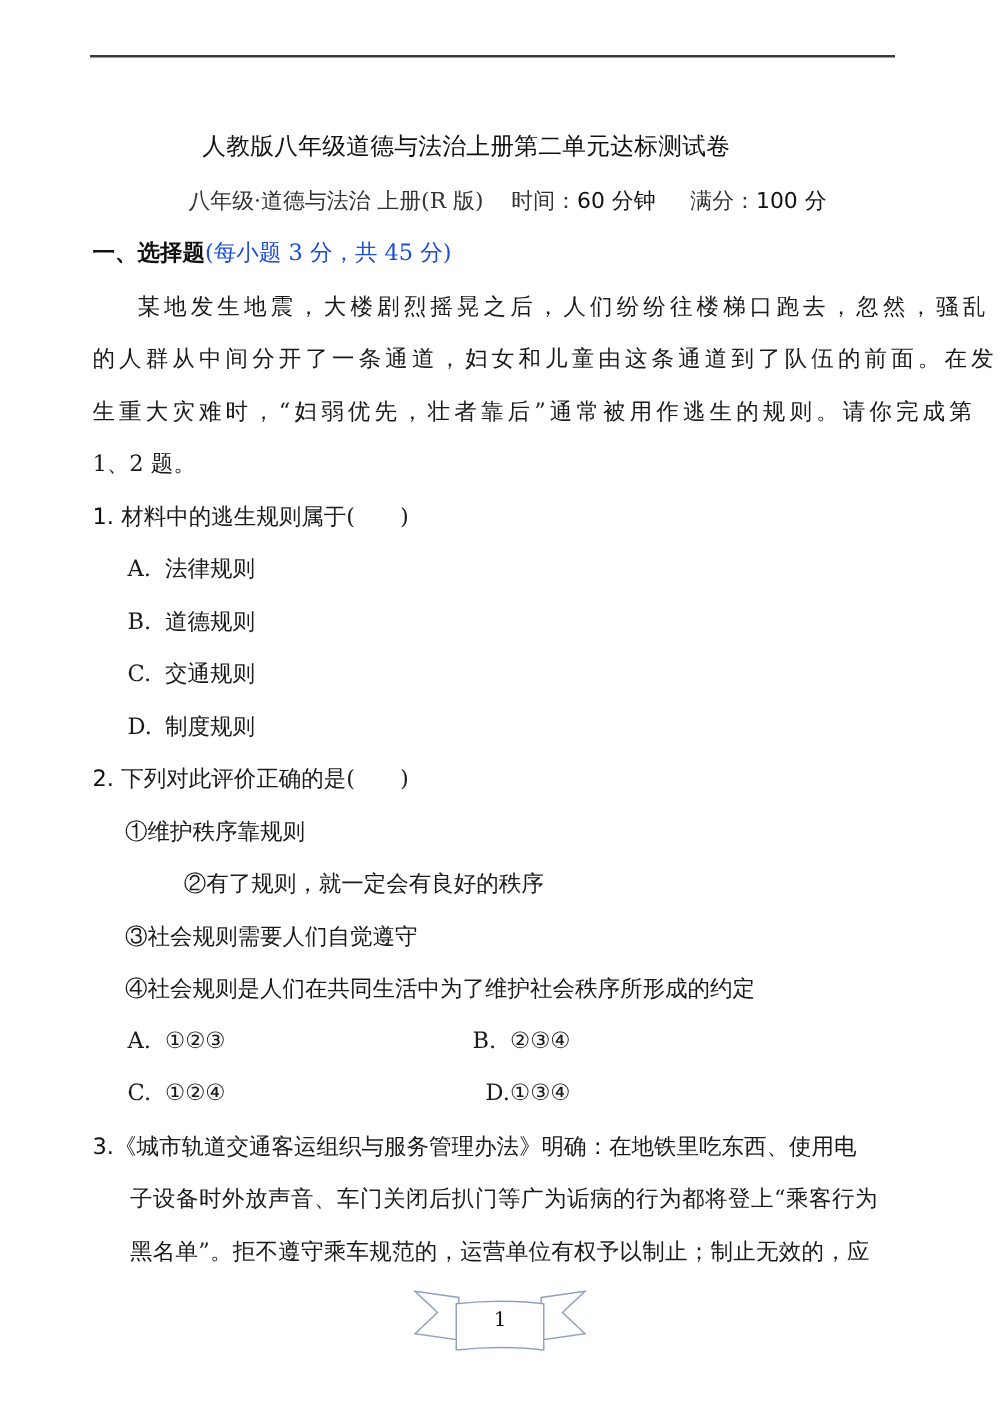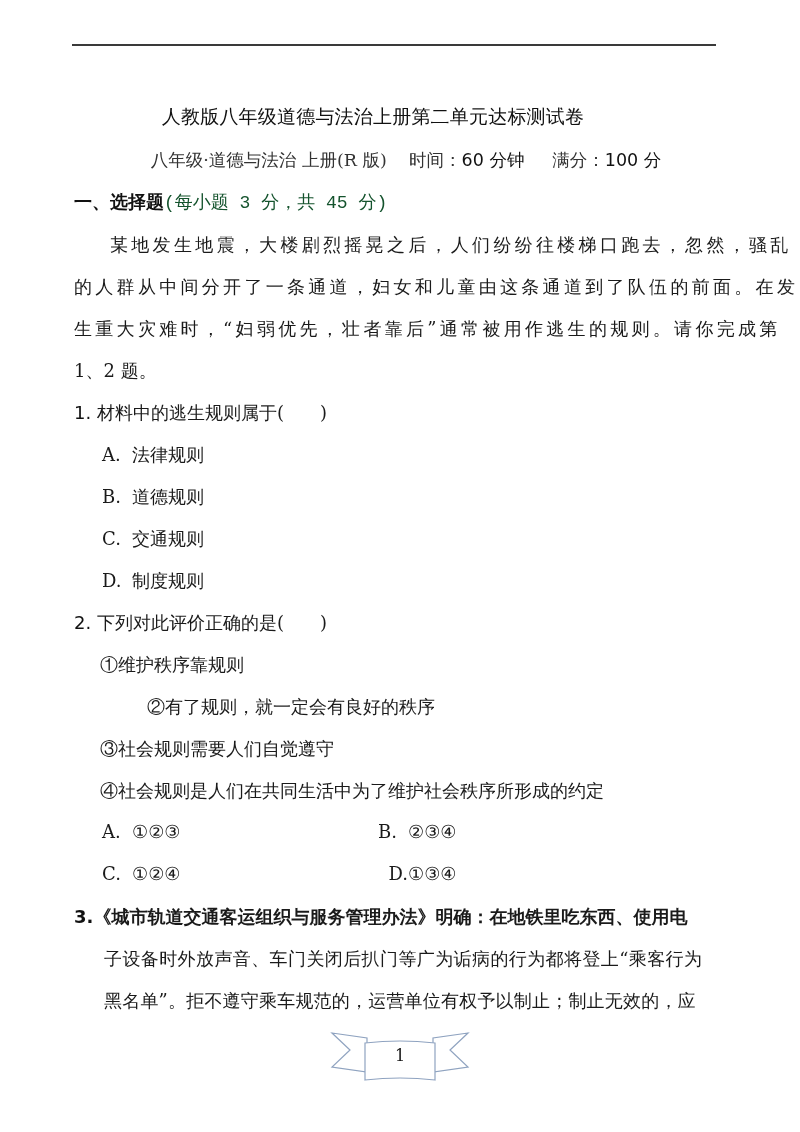--- a/index.html
+++ b/index.html
@@ -55,22 +55,21 @@
     left: 74px;
     top: 190px;
     font-size: 18px;
     color: #111;
   }
   .section-heading .bold {
     font-family: "DejaVu Sans", "Liberation Sans", sans-serif;
     font-weight: bold;
   }
   .section-heading .normal {
-    color: #14532d;
-    font-family: Liberation Mono, monospace;
+    color: #1d4ed8;
   }
   .line {
     position: absolute;
     font-size: 18px;
     white-space: nowrap;
     color: #1a1a1a;
   }
   .para {
     letter-spacing: 3.3px;
   }
@@ -157,21 +156,21 @@
 <div class="line" style="left:378px; top:821px;">
   <span class="opt-letter">B.</span><span>②③④</span>
 </div>
 <div class="line" style="left:102px; top:863px;">
   <span class="opt-letter">C.</span><span>①②④</span>
 </div>
 <div class="line" style="left:378px; top:863px;text-align:right;">
   <span class="opt-letter">D.</span><span>①③④</span>
 </div>
 
-<div class="line" style="left:74px; top:905px;font-weight:bold;">
+<div class="line" style="left:74px; top:905px;">
   <span class="qnum">3.</span><span>《城市轨道交通客运组织与服务管理办法》明确：在地铁里吃东西、使用电</span>
 </div>
 <div class="line" style="left:104px; top:947px; letter-spacing:0.4px;">子设备时外放声音、车门关闭后扒门等广为诟病的行为都将登上“乘客行为</div>
 <div class="line" style="left:104px; top:989px; letter-spacing:0.2px;">黑名单”。拒不遵守乘车规范的，运营单位有权予以制止；制止无效的，应</div>
 
 <svg class="footer-ribbon" viewBox="0 0 140 55" xmlns="http://www.w3.org/2000/svg">
   <g fill="#ffffff" stroke="#8fa3c0" stroke-width="1.2">
     <polygon points="2,5 37,10 37,44 2,39 20,22"></polygon>
     <polygon points="138,5 103,10 103,44 138,39 120,22"></polygon>
     <path d="M35,15 Q70,11 105,15 L105,52 Q70,48 35,52 Z"></path>

